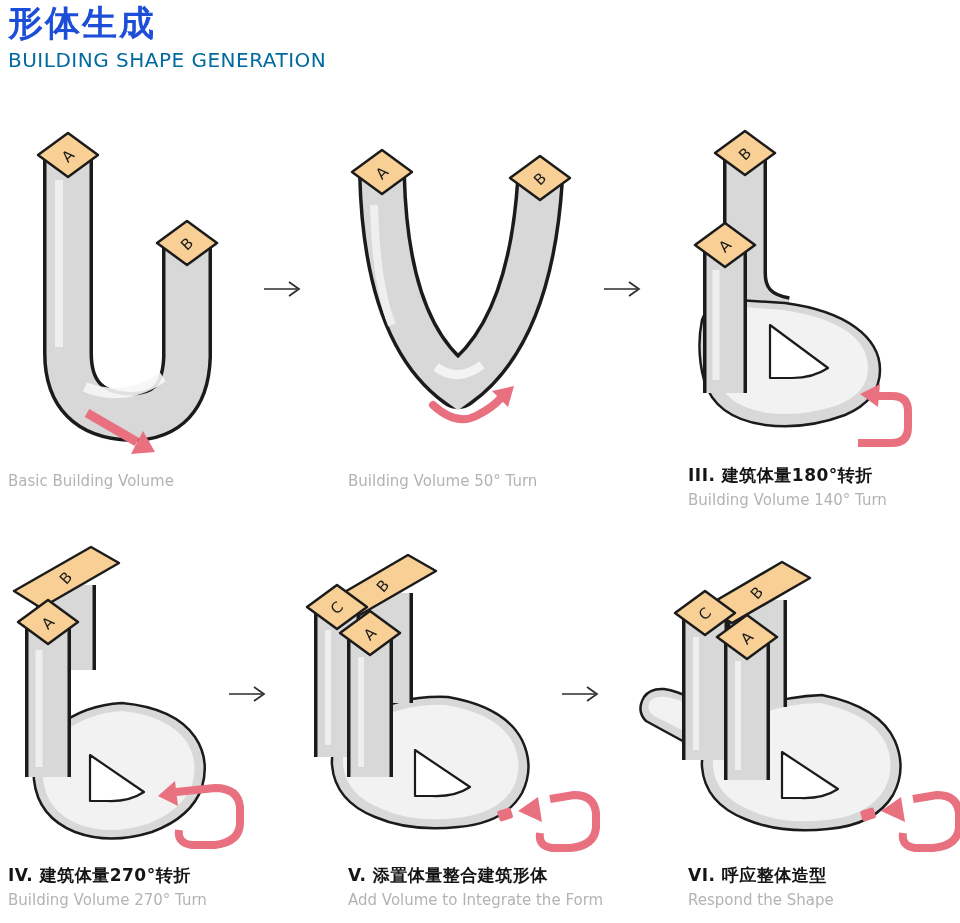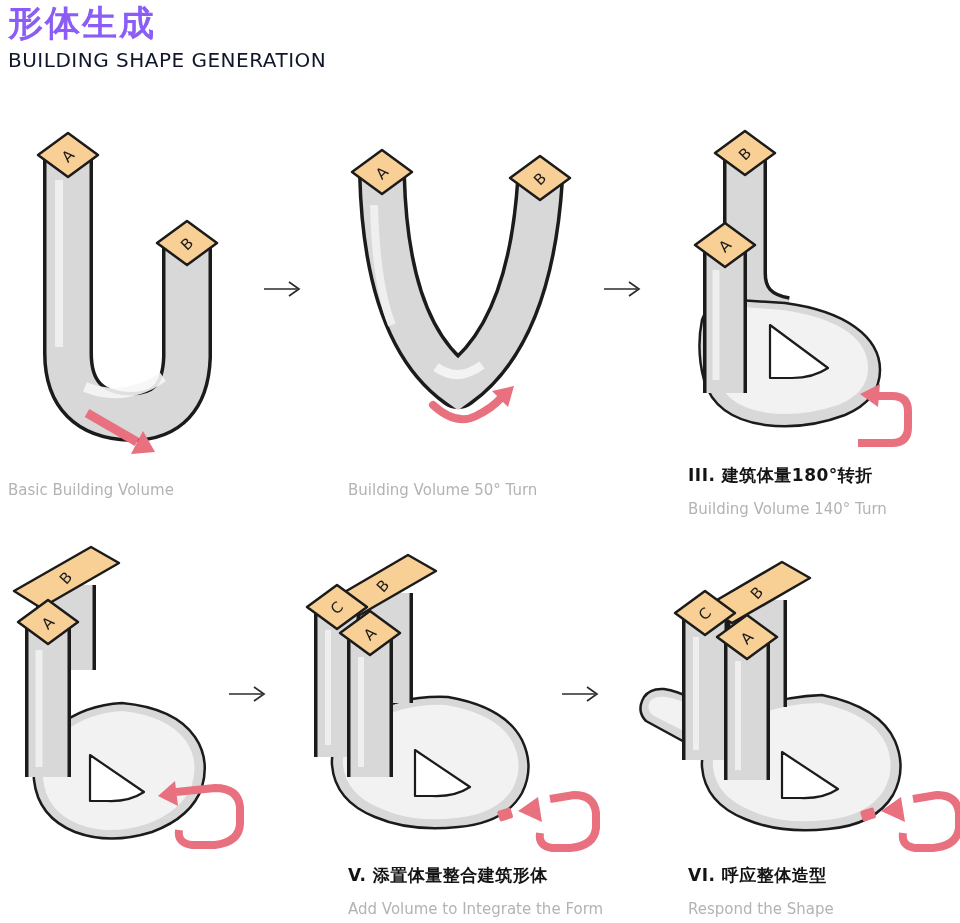--- a/index.html
+++ b/index.html
@@ -1,27 +1,27 @@
 <!DOCTYPE html>
 <html><head>
 <meta charset="utf-8">
 <style>
   html,body{margin:0;padding:0;background:#fff;}
   .canvas{
     position:relative;width:960px;height:923px;background:#ffffff;overflow:hidden;
     font-family:"DejaVu Sans","Liberation Sans",sans-serif;
   }
   .header{position:absolute;left:8px;top:2px;}
-  .title-zh{font-size:35px;font-weight:bold;color:#8b5cf6;letter-spacing:2px;line-height:1.2;}
-  .title-en{font-size:20px;color:#0f172a;margin-top:4px;letter-spacing:0.5px;}
+  .title-zh{font-size:35px;font-weight:bold;color:#1d4ed8;letter-spacing:2px;line-height:1.2;}
+  .title-en{font-size:20px;color:#0369a1;margin-top:4px;letter-spacing:0.5px;}
   .fig{position:absolute;}
   .flow-arrow{position:absolute;}
   .caption{position:absolute;}
   .cap-zh{font-size:17px;font-weight:bold;color:#141414;letter-spacing:0.5px;}
-  .cap-en{font-size:15px;color:#b3b3b3;margin-top:13px;}
+  .cap-en{font-size:15px;color:#b3b3b3;margin-top:4px;}
   svg text.toplabel{font-size:15px;fill:#1c1c1c;font-weight:500;}
 </style>
 </head>
 <body>
 
 <div class="canvas">
 
   <div class="header">
     <div class="title-zh">形体生成</div>
     <div class="title-en">BUILDING SHAPE GENERATION</div>
@@ -229,20 +229,24 @@
   <div class="caption" style="left:8px;top:468px">
     <div class="cap-en">Basic Building Volume</div>
   </div>
   <div class="caption" style="left:348px;top:468px">
     <div class="cap-en">Building Volume 50° Turn</div>
   </div>
   <div class="caption" style="left:688px;top:464px">
     <div class="cap-zh">III. 建筑体量180°转折</div>
     <div class="cap-en">Building Volume 140° Turn</div>
   </div>
+  <div class="caption" style="left:8px;top:864px">
+    <div class="cap-zh">IV. 建筑体量270°转折</div>
+    <div class="cap-en">Building Volume 270° Turn</div>
+  </div>
   <div class="caption" style="left:688px;top:864px">
     <div class="cap-zh">VI. 呼应整体造型</div>
     <div class="cap-en">Respond the Shape</div>
   </div>
   <div class="caption" style="left:348px;top:864px">
     <div class="cap-zh">V. 添置体量整合建筑形体</div>
     <div class="cap-en">Add Volume to Integrate the Form</div>
   </div>
 
 </div>

